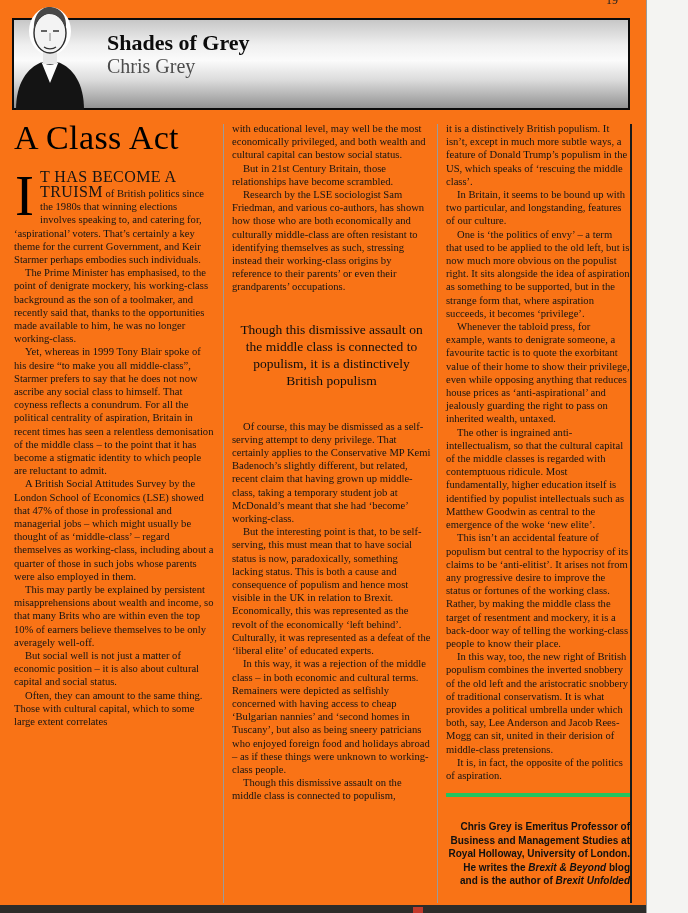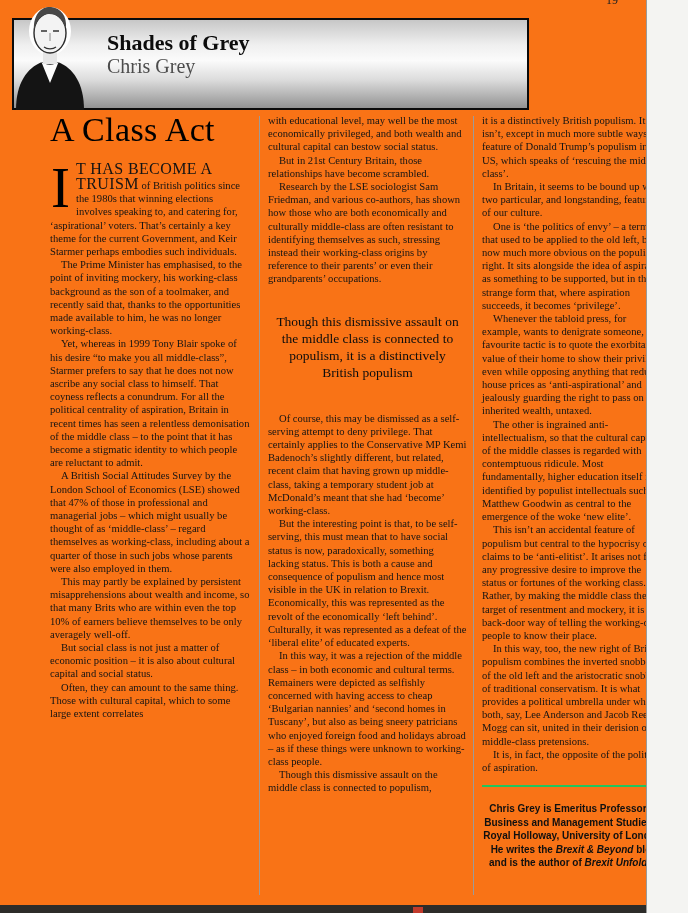--- a/index.html
+++ b/index.html
@@ -4,49 +4,49 @@
 <style>
   html,body { margin:0; padding:0; background:#ffffff; }
   .root { position:relative; width:688px; height:913px; background:#f97316; overflow:hidden;
           font-family:"Liberation Serif", serif; color:#141414; }
 
   .viewer-gutter { position:absolute; left:646px; top:0; width:42px; height:913px;
                    background:#f4f4f2; border-left:1px solid #9a9a9a; box-sizing:border-box; }
 
   .page-number { position:absolute; top:-7px; left:606px; font-size:12px; color:#222; }
 
-  .masthead { position:absolute; left:12px; top:18px; width:517px; height:92px; box-sizing:border-box;
+  .masthead { position:absolute; left:12px; top:18px; width:618px; height:92px; box-sizing:border-box;
               border:2px solid #0b0b0b;
               background:linear-gradient(to bottom,#c7c7c7 0%,#efefef 28%,#fbfbfb 46%,#dcdcdc 68%,#939393 100%); }
   .masthead-title  { position:absolute; left:93px; top:10px; font-size:22px; font-weight:bold; color:#0c0c0c; }
   .masthead-author { position:absolute; left:93px; top:35px; font-size:20px; color:#4c4c4c; }
   .masthead-tagline{ position:absolute; left:93px; top:67px; font-size:13px; font-weight:bold; color:#0c0c0c; }
 
   .portrait { position:absolute; left:13px; top:3px; width:74px; height:107px; }
 
-  .body-area { position:absolute; left:14px; top:112px; width:620px; height:785px; overflow:hidden;margin-left:36px; }
+  .body-area { position:absolute; left:14px; top:120px; width:620px; height:785px; overflow:hidden; }
   .col { position:absolute; top:0; }
   .col1 { left:0;   width:201px; }
   .col2 { left:218px; width:199px; padding-top:2px; }
   .col3 { left:432px; width:184px; padding-top:2px; }
   .divider { position:absolute; top:4px; height:779px; width:1px; background:#9b9b9b; }
   .divider.d1 { left:209px; }
   .divider.d2 { left:423px; }
   .divider.d3 { left:616px; width:2px; background:#1a1a1a; }
 
   .title { font-size:34px; line-height:1.08; font-weight:400; letter-spacing:0.4px;
            margin:0 0 13px 0; color:#000; }
   .para { font-size:10.6px; line-height:13.2px; margin:0; text-indent:11px; }
   .para.noindent, .para.lead { text-indent:0; }
   .dropcap { float:left; font-size:57px; line-height:46px; padding:3px 6px 0 1px; color:#000; }
   .lead-caps { font-size:16px; letter-spacing:0.4px; }
 
   .pullquote { text-align:center; font-size:13.5px; line-height:17px; margin:27px 2px 31px 2px; color:#0d0d0d; }
 
-  .bio { margin-top:11px; border-top:2px solid #22c55e; padding-top:15px; text-align:center;
+  .bio { margin-top:11px; border-top:4px solid #22c55e; padding-top:23px; text-align:right;
          font-family:"Liberation Sans", sans-serif; font-weight:bold; font-size:10px;
          line-height:13.5px; color:#101010; }
   .bio i { font-style:italic; }
 
   .bottom-bar { position:absolute; left:0; top:905px; width:646px; height:8px; background:#2d2c29; }
   .red-fragment { position:absolute; left:413px; top:907px; width:10px; height:6px; background:#c23a2b; }
 </style>
 </head>
 <body>
 
@@ -69,25 +69,25 @@
     <path d="M28,28 L34,28 M40,28 L46,28" stroke="#333333" stroke-width="1.6" fill="none"></path>
     <path d="M37,30 L37,38" stroke="#8a8a8a" stroke-width="1" fill="none"></path>
     <path d="M31,44 C34,46.5 40,46.5 43,44" stroke="#333333" stroke-width="1.2" fill="none"></path>
   </svg>
 
   <div class="body-area">
 
     <div class="col col1">
       <h1 class="title">A Class Act</h1>
       <p class="para lead"><span class="dropcap">I</span><span class="lead-caps">T HAS BECOME A TRUISM</span><span> of British politics since the 1980s that winning elections involves speaking to, and catering for, ‘aspirational’ voters. That’s certainly a key theme for the current Government, and Keir Starmer perhaps embodies such individuals.</span></p>
-      <p class="para">The Prime Minister has emphasised, to the point of inviting mockery, his working-class background as the son of a toolmaker, and recently said that, thanks to the opportunities made available to him, he was no longer working-class.</p>
+      <p class="para">The Prime Minister has emphasised, to the point of denigrate mockery, his working-class background as the son of a toolmaker, and recently said that, thanks to the opportunities made available to him, he was no longer working-class.</p>
       <p class="para">Yet, whereas in 1999 Tony Blair spoke of his desire “to make you all middle-class”, Starmer prefers to say that he does not now ascribe any social class to himself. That coyness reflects a conundrum. For all the political centrality of aspiration, Britain in recent times has seen a relentless demonisation of the middle class – to the point that it has become a stigmatic identity to which people are reluctant to admit.</p>
       <p class="para">A British Social Attitudes Survey by the London School of Economics (LSE) showed that 47% of those in professional and managerial jobs – which might usually be thought of as ‘middle-class’ – regard themselves as working-class, including about a quarter of those in such jobs whose parents were also employed in them.</p>
       <p class="para">This may partly be explained by persistent misapprehensions about wealth and income, so that many Brits who are within even the top 10% of earners believe themselves to be only averagely well-off.</p>
-      <p class="para">But social class is not just a matter of economic position – it is also about cultural capital and social status.</p>
+      <p class="para">But social well is not just a matter of economic position – it is also about cultural capital and social status.</p>
       <p class="para">Often, they can amount to the same thing. Those with cultural capital, which to some large extent correlates</p>
     </div>
 
     <div class="divider d1"></div>
 
     <div class="col col2">
       <p class="para noindent">with educational level, may well be the most economically privileged, and both wealth and cultural capital can bestow social status.</p>
       <p class="para">But in 21st Century Britain, those relationships have become scrambled.</p>
       <p class="para">Research by the LSE sociologist Sam Friedman, and various co-authors, has shown how those who are both economically and culturally middle-class are often resistant to identifying themselves as such, stressing instead their working-class origins by reference to their parents’ or even their grandparents’ occupations.</p>
       <div class="pullquote">Though this dismissive assault on the middle class is connected to populism, it is a distinctively British populism</div>

